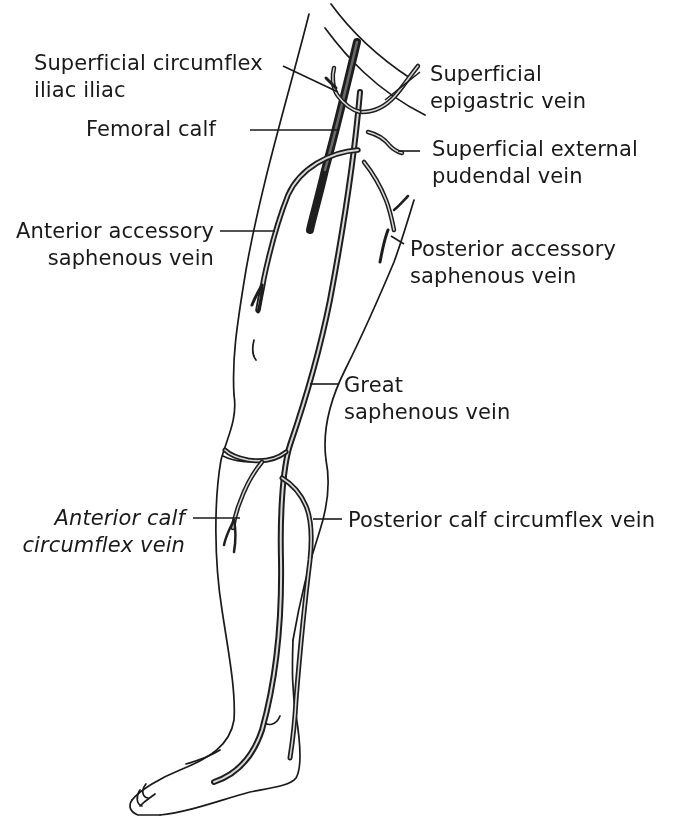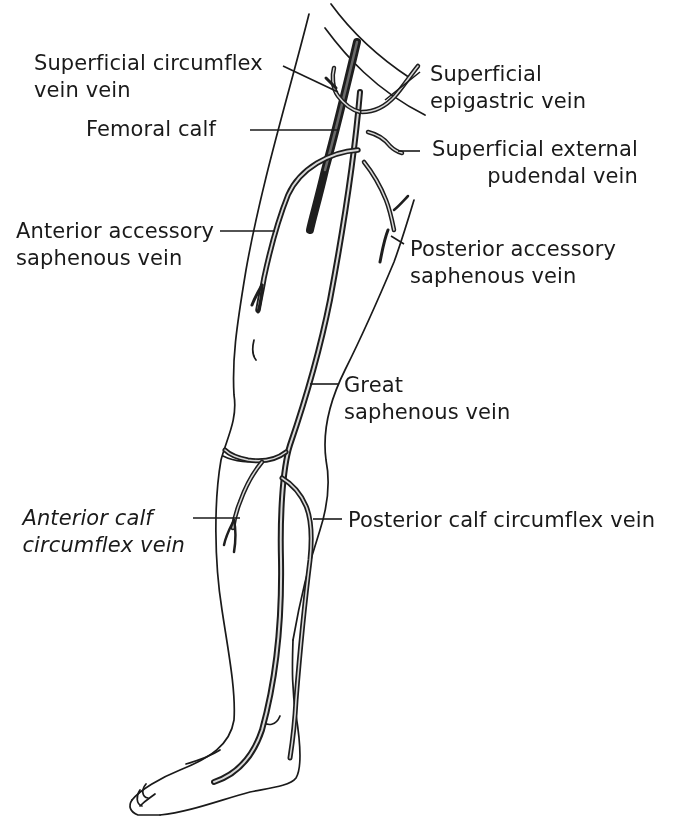--- a/index.html
+++ b/index.html
@@ -8,21 +8,21 @@
     svg { position: absolute; left: 0; top: 0; }
     .label {
       position: absolute;
       font-family: "DejaVu Sans", sans-serif;
       font-size: 21px;
       line-height: 27px;
       color: #1a1a1a;
       white-space: nowrap;
       letter-spacing: 0.1px;
     }
-    .right { }
+    .right { text-align: right; }
     .outline { fill: none; stroke: #1a1a1a; stroke-width: 1.7; stroke-linecap: round; stroke-linejoin: round; }
     .vein-outer { fill: none; stroke: #1e1e1e; stroke-linecap: round; stroke-linejoin: round; }
     .vein-inner { fill: none; stroke: #d8d8d8; stroke-linecap: round; stroke-linejoin: round; }
     .leader { fill: none; stroke: #1a1a1a; stroke-width: 1.6; }
   </style>
 </head>
 <body>
 
 <div class="canvas">
   <svg width="683" height="817" viewBox="0 0 683 817">
@@ -103,38 +103,38 @@
       <path class="leader" d="M398,151 L420,151"></path>
       <path class="leader" d="M391,236 L404,244"></path>
       <path class="leader" d="M310,384 L338,384"></path>
       <path class="leader" d="M193,518 L240,518"></path>
       <path class="leader" d="M313,519 L342,519"></path>
     </g>
   </svg>
 
   <div class="label" style="left:34px; top:50px;">
     <div>Superficial circumflex</div>
-    <div>vein vein</div>
+    <div>iliac iliac</div>
   </div>
 
   <div class="label" style="left:86px; top:116px;">
     <div>Femoral calf</div>
   </div>
 
   <div class="label right" style="right:469px; top:218px;">
     <div>Anterior accessory</div>
     <div>saphenous vein</div>
   </div>
 
   <div class="label" style="left:430px; top:61px;">
     <div>Superficial</div>
     <div>epigastric vein</div>
   </div>
 
-  <div class="label" style="left:432px; top:136px;text-align:right;">
+  <div class="label" style="left:432px; top:136px;">
     <div>Superficial external</div>
     <div>pudendal vein</div>
   </div>
 
   <div class="label" style="left:410px; top:236px;">
     <div>Posterior accessory</div>
     <div>saphenous vein</div>
   </div>
 
   <div class="label" style="left:344px; top:372px;">

